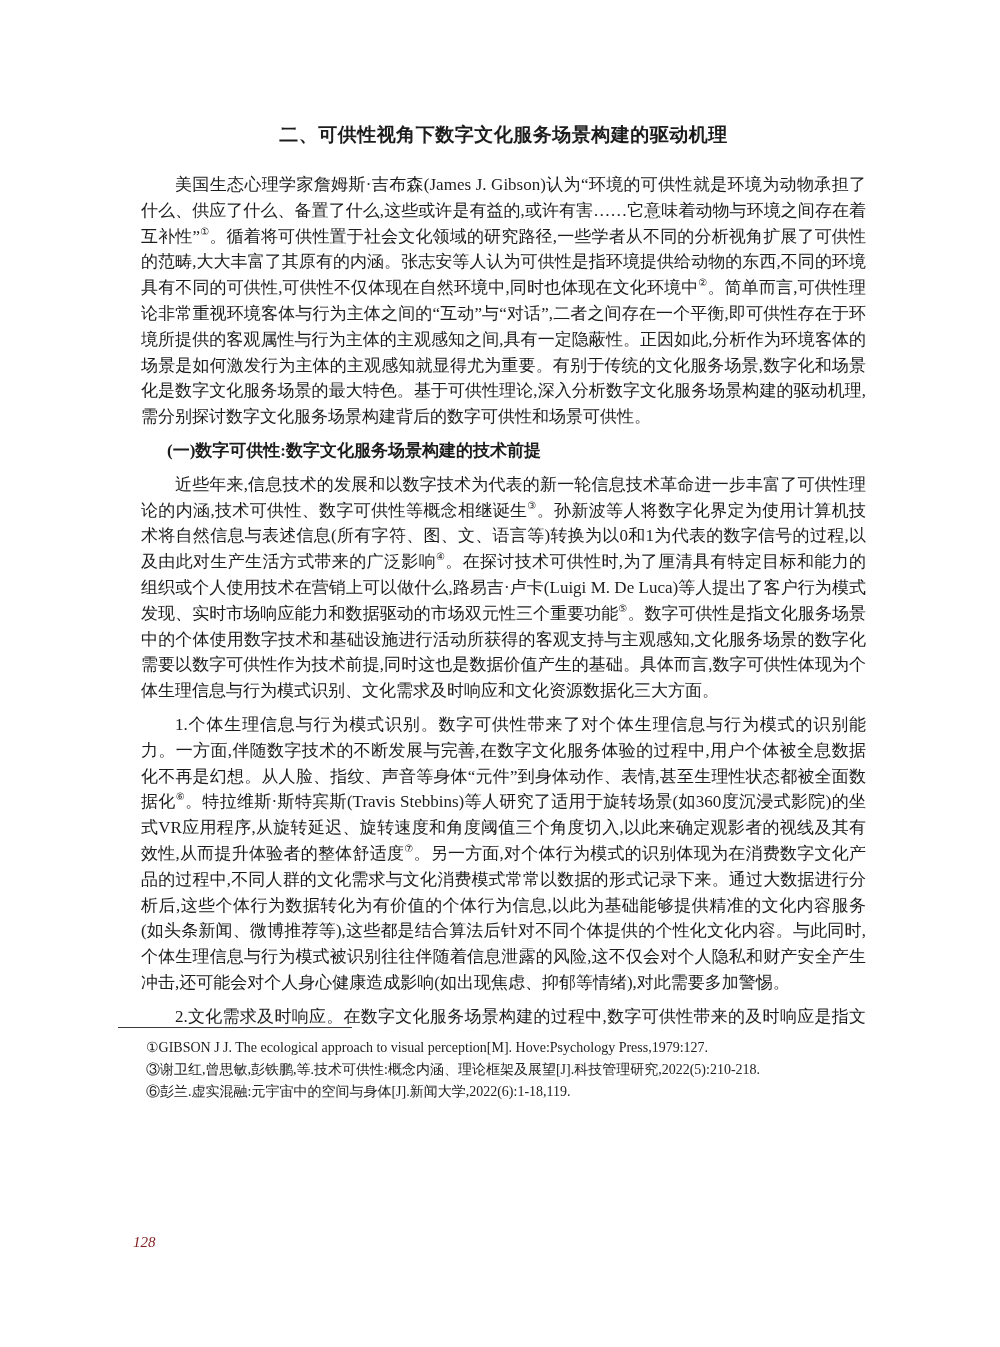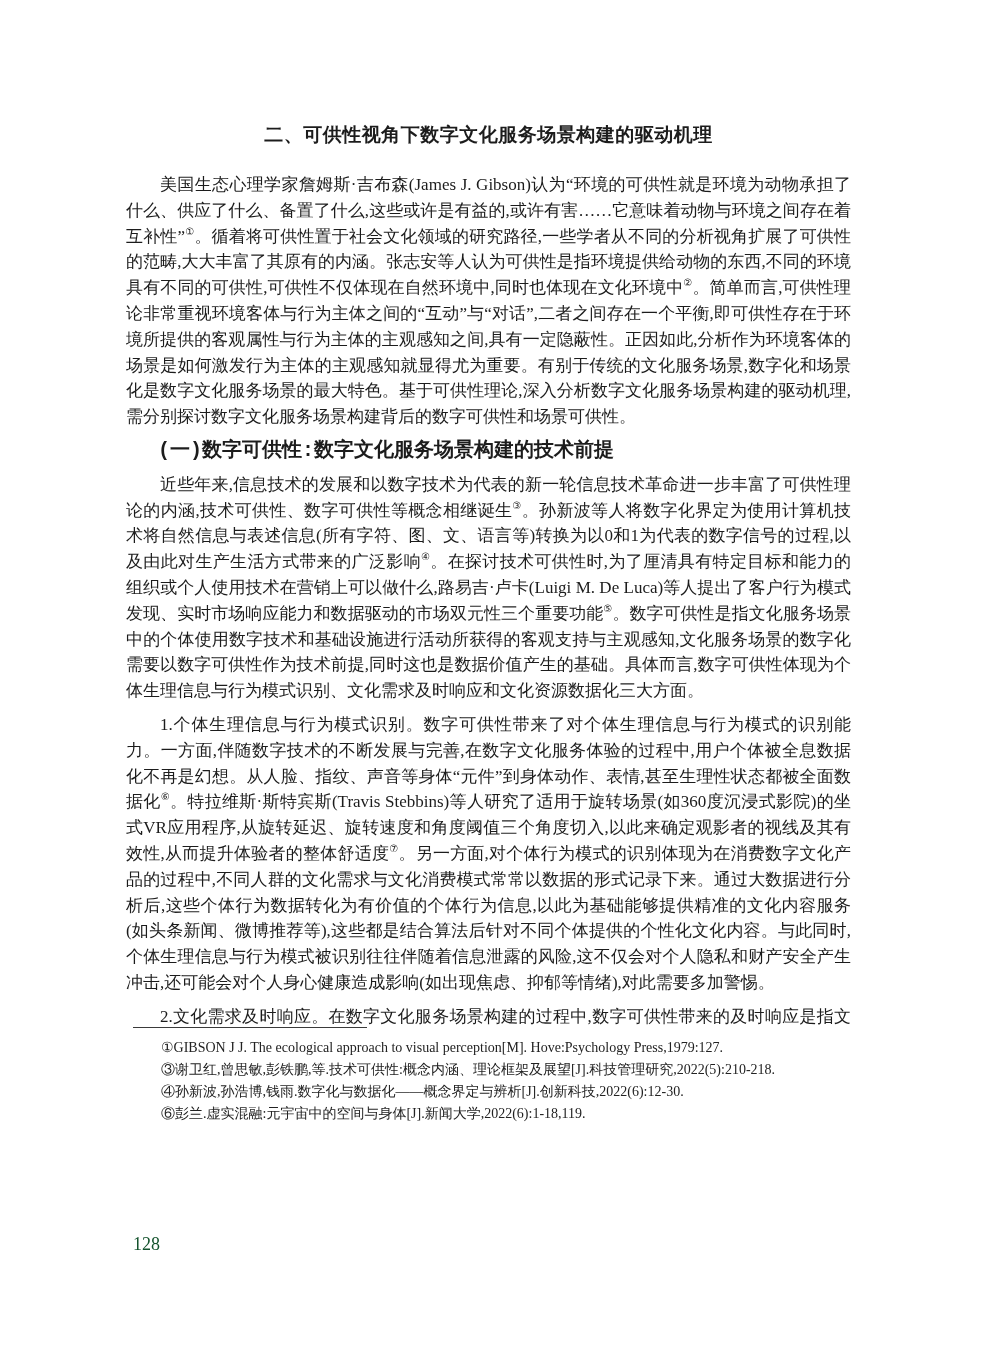--- a/index.html
+++ b/index.html
@@ -12,21 +12,21 @@
     width: 1000px;
     height: 1347px;
     margin: 0 auto;
     background: #ffffff;
     color: #1c1c1c;
     font-family: "Liberation Serif", "DejaVu Serif", serif;
     overflow: hidden;
   }
   .content {
     position: absolute;
-    left: 118px;
+    left: 133px;
     top: 122px;
     width: 741px;
     height: 903px;
     overflow: hidden;
   }
   .heading {
     font-family: "Liberation Sans", "DejaVu Sans", sans-serif;
     font-weight: bold;
     font-size: 19px;
     line-height: 26px;
@@ -35,35 +35,35 @@
     letter-spacing: 0.5px;
   }
   .body-para {
     font-size: 17px;
     line-height: 25.8px;
     text-align: justify;
     text-indent: 2em;
     margin: 8px;
   }
   .subheading {
-    font-family: Liberation Mono, monospace;
+    font-family: Liberation Serif, serif;
     font-weight: bold;
-    font-size: 20px;
+    font-size: 17px;
     line-height: 25.8px;
     text-indent: 2em;
     margin: 0;
   }
   sup.fnref {
     font-size: 10px;
     line-height: 0;
     vertical-align: super;
   }
   .footnotes {
     position: absolute;
-    left: 133px;
+    left: 118px;
     top: 1022px;
     width: 741px;
   }
   .fn-sep {
     border: 0;
     border-top: 1.5px solid #3a3a3a;
     width: 234px;
     margin: 5px 0 9px 0;
   }
   .fn {
@@ -71,22 +71,23 @@
     line-height: 22px;
     text-align: justify;
     text-indent: 2em;
     margin: 0;
     color: #222222;
   }
   .page-number {
     position: absolute;
     left: 133px;
     top: 1234px;
-    font-size: 18px;
-    color: #14532d;
+    font-size: 15px;
+    color: #7f1d1d;
+    font-style: italic;
   }
 </style>
 </head>
 <body>
 
 <div class="page">
 
   <div class="content">
     <h1 class="heading">二、可供性视角下数字文化服务场景构建的驱动机理</h1>
 
@@ -98,19 +99,18 @@
 
     <p class="body-para">1.个体生理信息与行为模式识别。数字可供性带来了对个体生理信息与行为模式的识别能力。一方面,伴随数字技术的不断发展与完善,在数字文化服务体验的过程中,用户个体被全息数据化不再是幻想。从人脸、指纹、声音等身体“元件”到身体动作、表情,甚至生理性状态都被全面数据化<sup class="fnref">⑥</sup>。特拉维斯·斯特宾斯(Travis Stebbins)等人研究了适用于旋转场景(如360度沉浸式影院)的坐式VR应用程序,从旋转延迟、旋转速度和角度阈值三个角度切入,以此来确定观影者的视线及其有效性,从而提升体验者的整体舒适度<sup class="fnref">⑦</sup>。另一方面,对个体行为模式的识别体现为在消费数字文化产品的过程中,不同人群的文化需求与文化消费模式常常以数据的形式记录下来。通过大数据进行分析后,这些个体行为数据转化为有价值的个体行为信息,以此为基础能够提供精准的文化内容服务(如头条新闻、微博推荐等),这些都是结合算法后针对不同个体提供的个性化文化内容。与此同时,个体生理信息与行为模式被识别往往伴随着信息泄露的风险,这不仅会对个人隐私和财产安全产生冲击,还可能会对个人身心健康造成影响(如出现焦虑、抑郁等情绪),对此需要多加警惕。</p>
 
     <p class="body-para">2.文化需求及时响应。在数字文化服务场景构建的过程中,数字可供性带来的及时响应是指文化产品(服务)提供方对大众的文化需求作出及时、精准的回应,是一种满足大众不断变化的文化需</p>
   </div>
 
   <div class="footnotes">
     <hr class="fn-sep">
     <p class="fn">①GIBSON J J. The ecological approach to visual perception[M]. Hove:Psychology Press,1979:127.</p>
     <p class="fn">③谢卫红,曾思敏,彭铁鹏,等.技术可供性:概念内涵、理论框架及展望[J].科技管理研究,2022(5):210-218.</p>
-    <p class="fn">④孙新波,孙浩博,钱雨.数字化与数据化——概念界定与辨析[J].创新科技,2022(6):12-30.</p>
     <p class="fn">⑥彭兰.虚实混融:元宇宙中的空间与身体[J].新闻大学,2022(6):1-18,119.</p>
   </div>
 
   <div class="page-number">128</div>
 
 </div>
 
 </body></html>

